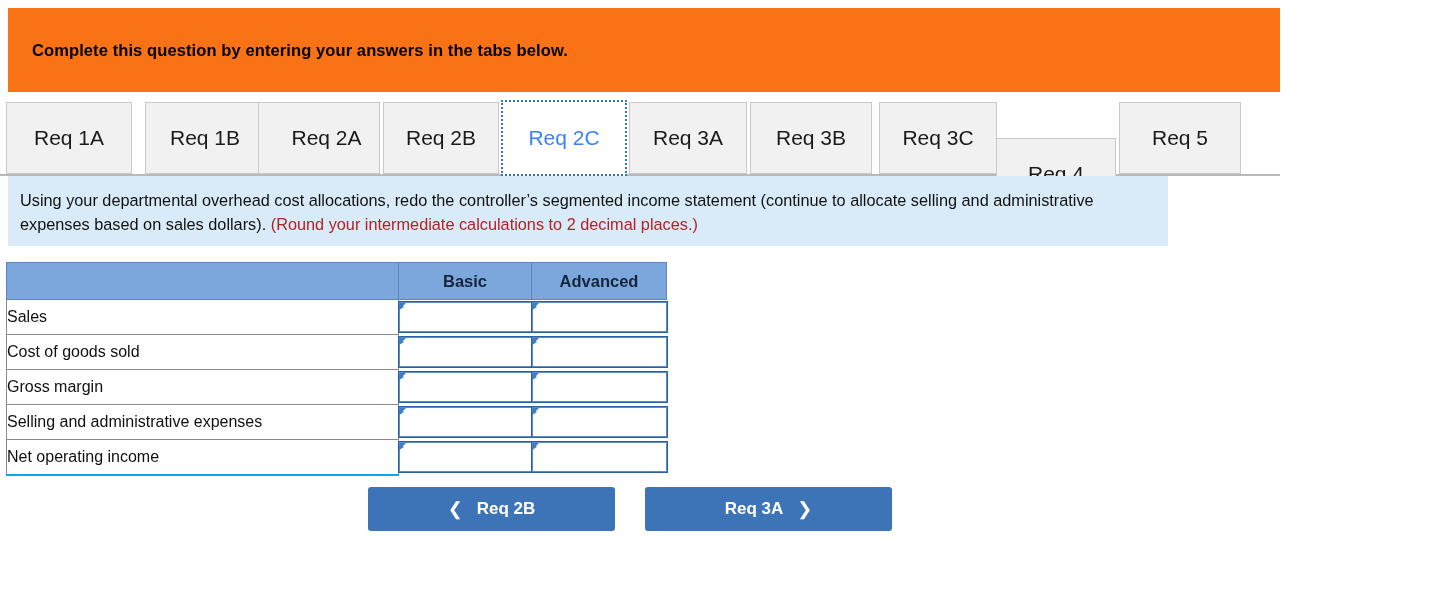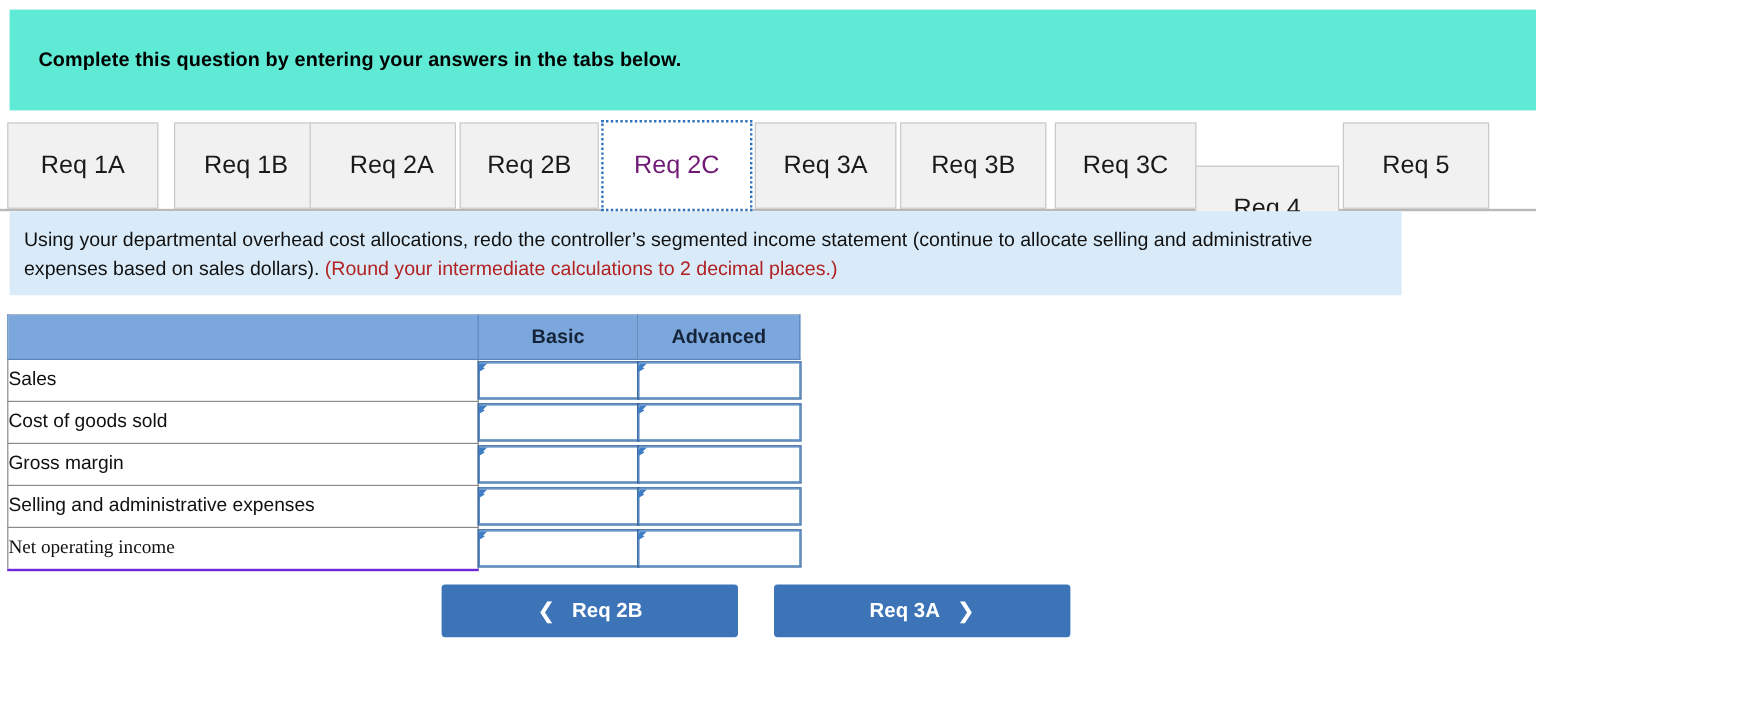--- a/index.html
+++ b/index.html
@@ -16,21 +16,21 @@
     overflow: hidden;
   }
 
   
   .banner {
     position: absolute;
     left: 8px;
     top: 8px;
     width: 1272px;
     height: 84px;
-    background: #5eead4;
+    background: #f97316;
     box-sizing: border-box;
   }
   .banner-text {
     position: absolute;
     left: 24px;
     top: 33px;
     font-size: 16.5px;
     font-weight: bold;
     color: #000000;
     letter-spacing: 0.1px;
@@ -67,21 +67,21 @@
     color: #1a1a1a;
     cursor: pointer;
     user-select: none;
   }
   .tab.active {
     background: #ffffff;
     border: 2px dotted #2f72bd;
     height: 76px;
     top: 0px;
     z-index: 3;
-    color: #701a75;
+    color: #3b82f6;
   }
 
   
   .instruction {
     position: absolute;
     left: 8px;
     top: 176px;
     width: 1160px;
     height: 70px;
     background: #d9ebf9;
@@ -132,22 +132,21 @@
     border: 1px solid #8a8a8a;
     border-top: none;
     font-size: 16px;
     color: #101010;
     padding-left: 8px;
     vertical-align: middle;
     background: #ffffff;
     text-align: left;
   }
   tr.lastrow .rowlabel {
-    border-bottom: 2px solid #6d28d9;
-    font-family: Liberation Serif, serif;
+    border-bottom: 2px solid #0ea5e9;
   }
 
   .cellbox {
     height: 34px;
     background: #ffffff;
     vertical-align: middle;
     border: none;
   }
   .inputcell {
     position: relative;

